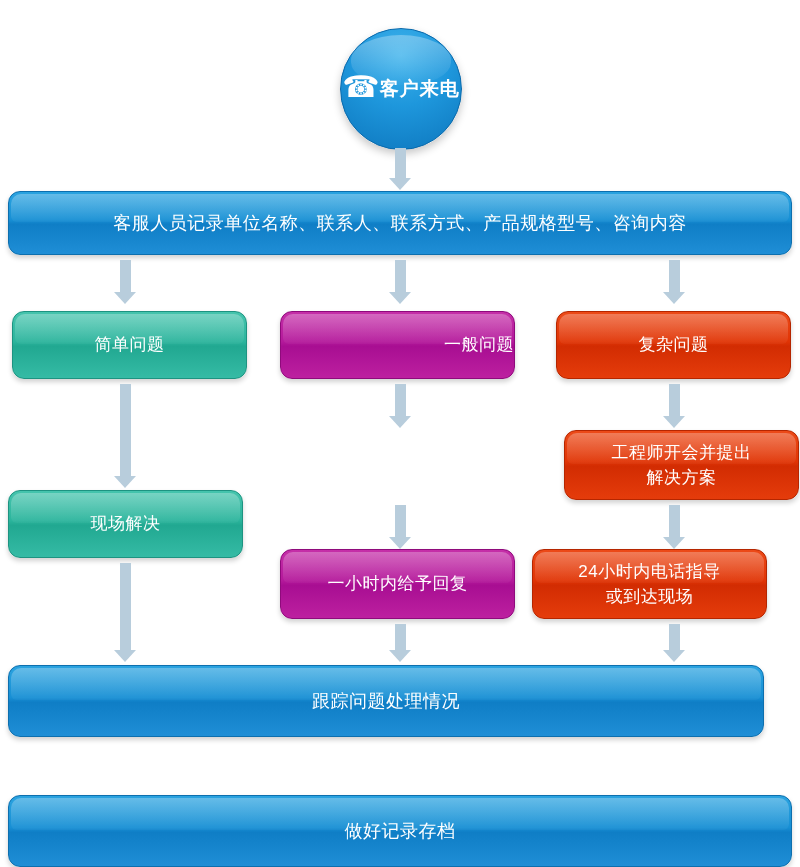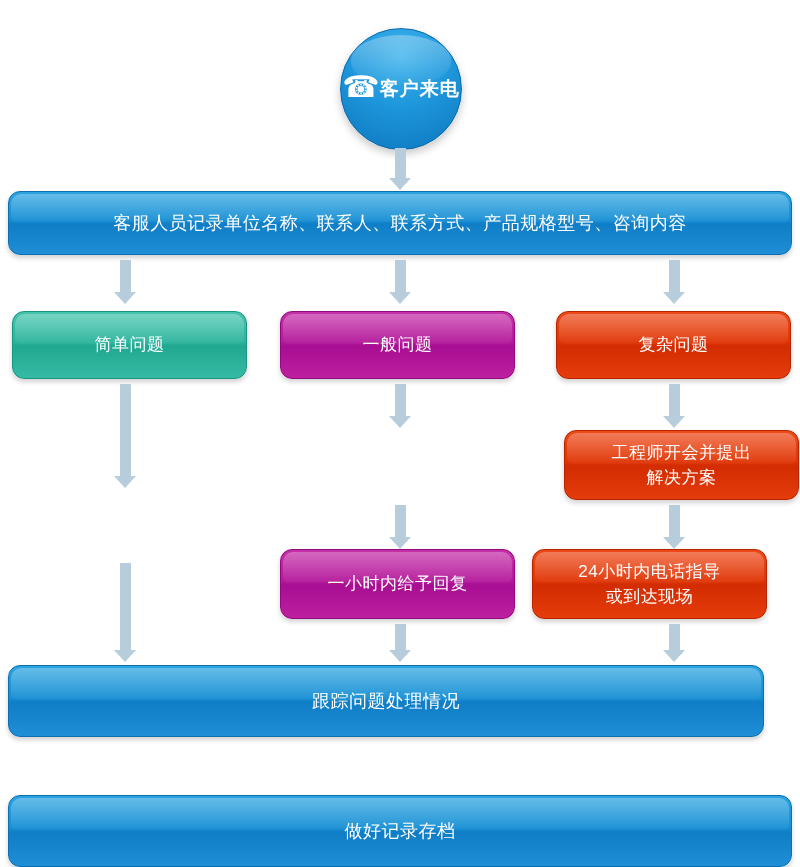--- a/index.html
+++ b/index.html
@@ -159,21 +159,21 @@
     <div class="head"></div>
   </div>
   <div class="arrow-down" style="left:663px; top:260px; height:44px;">
     <div class="shaft" style="height:32px;"></div>
     <div class="head"></div>
   </div>
 
   <div class="node teal" style="left:12px; top:311px; width:235px; height:68px;justify-content:center;">
     <span class="label">简单问题</span>
   </div>
-  <div class="node magenta" style="left:280px; top:311px; width:235px; height:68px;">
+  <div class="node magenta" style="left:280px; top:311px; width:235px; height:68px;text-align:right;">
     <span class="label">一般问题</span>
   </div>
   <div class="node red" style="left:556px; top:311px; width:235px; height:68px;">
     <span class="label">复杂问题</span>
   </div>
 
   <div class="arrow-down" style="left:114px; top:384px; height:104px;">
     <div class="shaft" style="height:92px;"></div>
     <div class="head"></div>
   </div>
@@ -186,20 +186,23 @@
     <div class="head"></div>
   </div>
 
   <div class="node red" style="left:556px; top:430px; width:235px; height:70px;margin-left:8px;">
     <span class="label">
       <span>工程师开会并提出</span><br>
       <span>解决方案</span>
     </span>
   </div>
 
+  <div class="node teal" style="left:8px; top:490px; width:235px; height:68px;">
+    <span class="label">现场解决</span>
+  </div>
 
   <div class="arrow-down" style="left:389px; top:505px; height:44px;">
     <div class="shaft" style="height:32px;"></div>
     <div class="head"></div>
   </div>
   <div class="arrow-down" style="left:663px; top:505px; height:44px;">
     <div class="shaft" style="height:32px;"></div>
     <div class="head"></div>
   </div>
 

